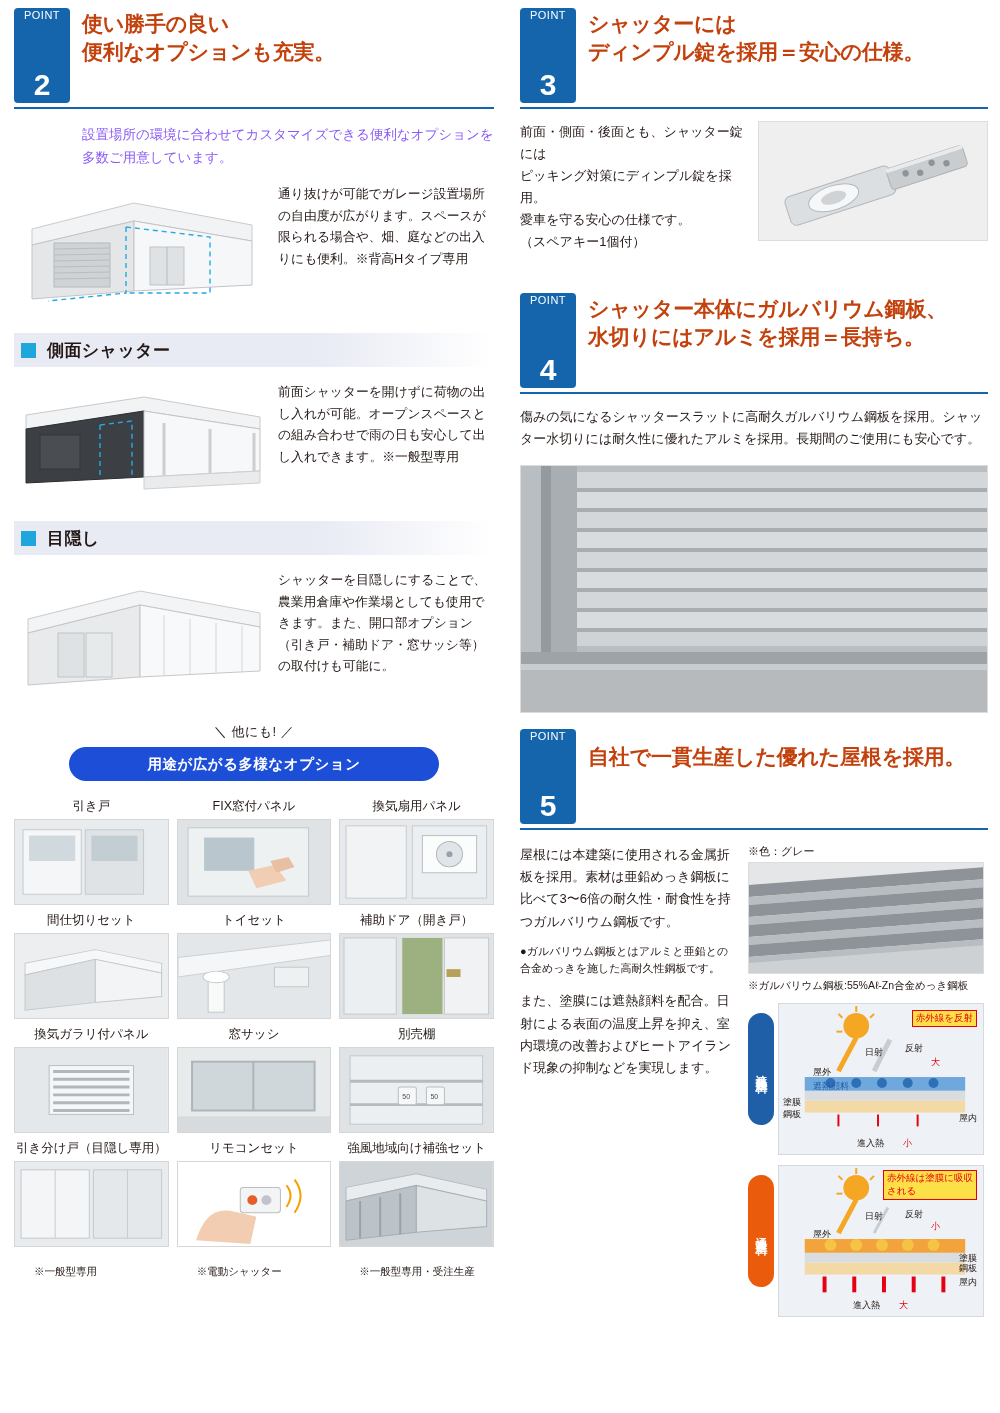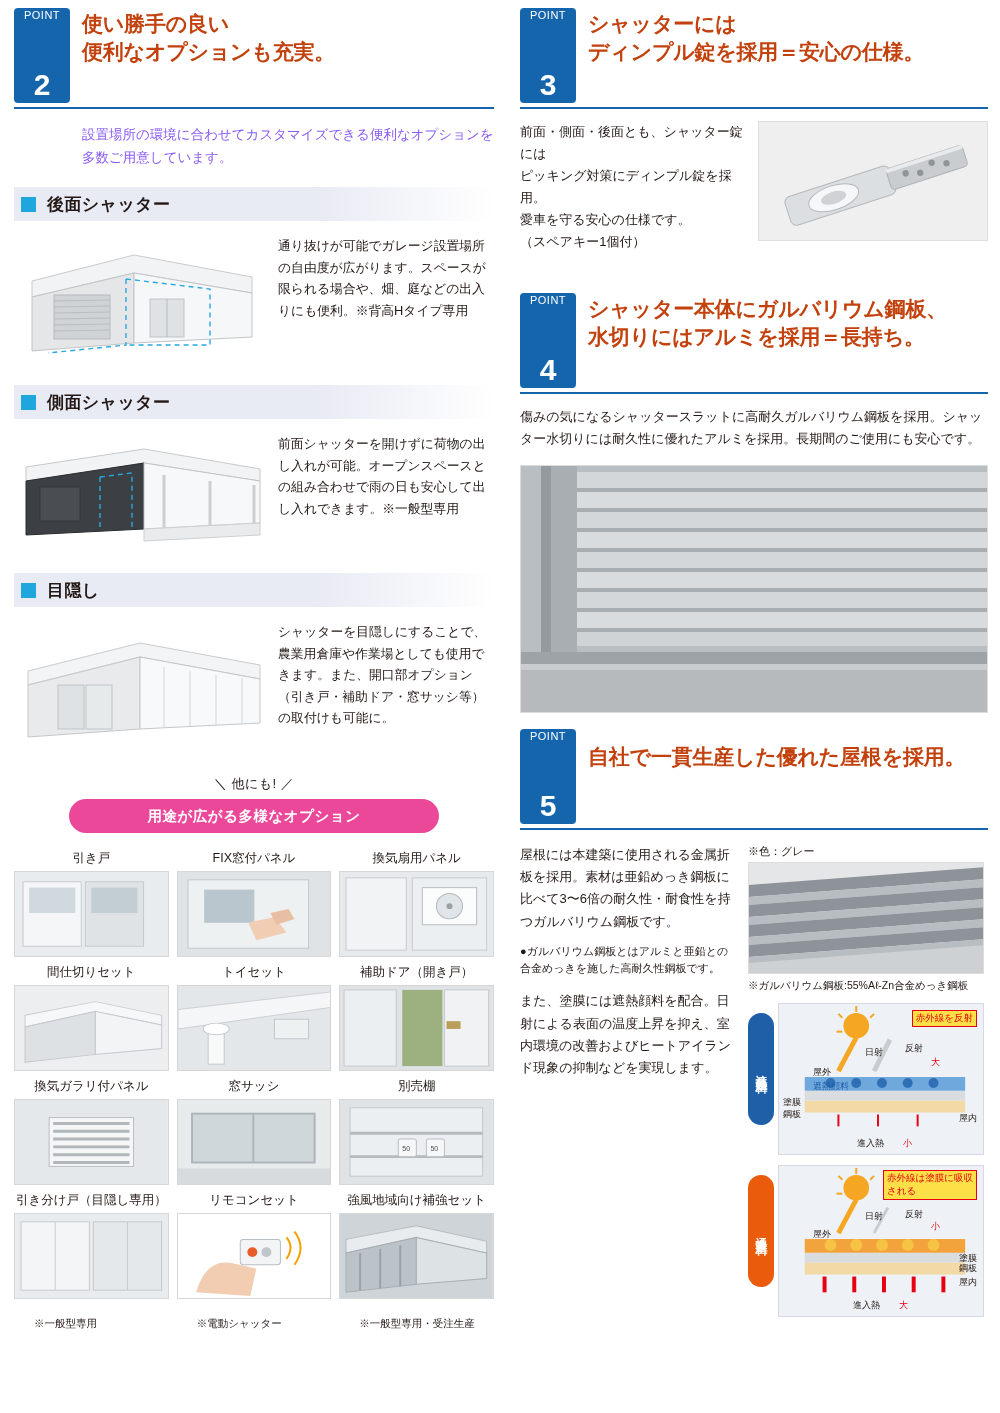--- a/index.html
+++ b/index.html
@@ -54,21 +54,21 @@
   .sec-bar .txt { font-size: 17px; font-weight: bold; color: #231815; letter-spacing: .4px; }
 
   .sec-body { display: flex; margin-top: 12px; }
   .sec-img { flex: 0 0 258px; }
   .sec-txt { flex: 1; font-size: 12.8px; line-height: 1.68; padding-left: 6px; padding-top: 2px; }
 
   
   .other-line { text-align: center; font-size: 13px; margin-top: 22px; color: #231815; letter-spacing: .5px;}
   .opt-banner {
     margin: 6px auto 0; width: 370px; height: 34px;
-    background: #ec4899; color: #fff;
+    background: #1d4ed8; color: #fff;
     border-radius: 18px;
     display: flex; align-items: center; justify-content: center;
     font-size: 14.5px; font-weight: bold; letter-spacing: .5px;
   }
 
   .opt-grid { margin-top: 12px; display: grid; grid-template-columns: repeat(3, 1fr); column-gap: 8px; row-gap: 2px; }
   .opt-cell { }
   .opt-cap { text-align: center; font-size: 12.5px; padding: 5px 0 4px; }
   .opt-thumb { width: 100%; height: 86px; border: 1px solid #d6d6d6; position: relative; overflow: hidden; background: #eceff1; }
   .opt-note { font-size: 10.5px; text-align: left; padding-top: 18px; color: #231815; margin-left: 20px; }
@@ -130,24 +130,20 @@
       </div>
       <div class="point-title">
         <span class="l2">使い勝手の良い</span>
         <span class="l2">便利なオプションも充実。</span>
       </div>
     </div>
     <div class="head-rule"></div>
 
     <div class="body-text" style="margin-top:14px; padding-left:68px;">設置場所の環境に合わせてカスタマイズできる便利なオプションを多数ご用意しています。</div>
 
-    <div class="sec-bar">
-      <span class="sq"></span>
-      <span class="txt">後面シャッター</span>
-    </div>
     <div class="sec-body">
       <div class="sec-img">
         <svg width="258" height="130" viewBox="0 0 258 130">
           <polygon points="18,48 120,22 238,44 238,60 120,40 18,64" fill="#f2f3f4" stroke="#c9cbcc" stroke-width="1"></polygon>
           <polygon points="18,64 120,40 120,110 18,118" fill="#e4e6e8" stroke="#c2c4c6"></polygon>
           <polygon points="120,40 238,60 238,104 120,110" fill="#f6f7f8" stroke="#c2c4c6"></polygon>
           <rect x="40" y="62" width="56" height="44" fill="#cfd3d6" stroke="#b6babd"></rect>
           <g stroke="#b9bdc0" stroke-width="1">
             <line x1="40" y1="68" x2="96" y2="67"></line>
               <line x1="40" y1="74" x2="96" y2="73"></line>

